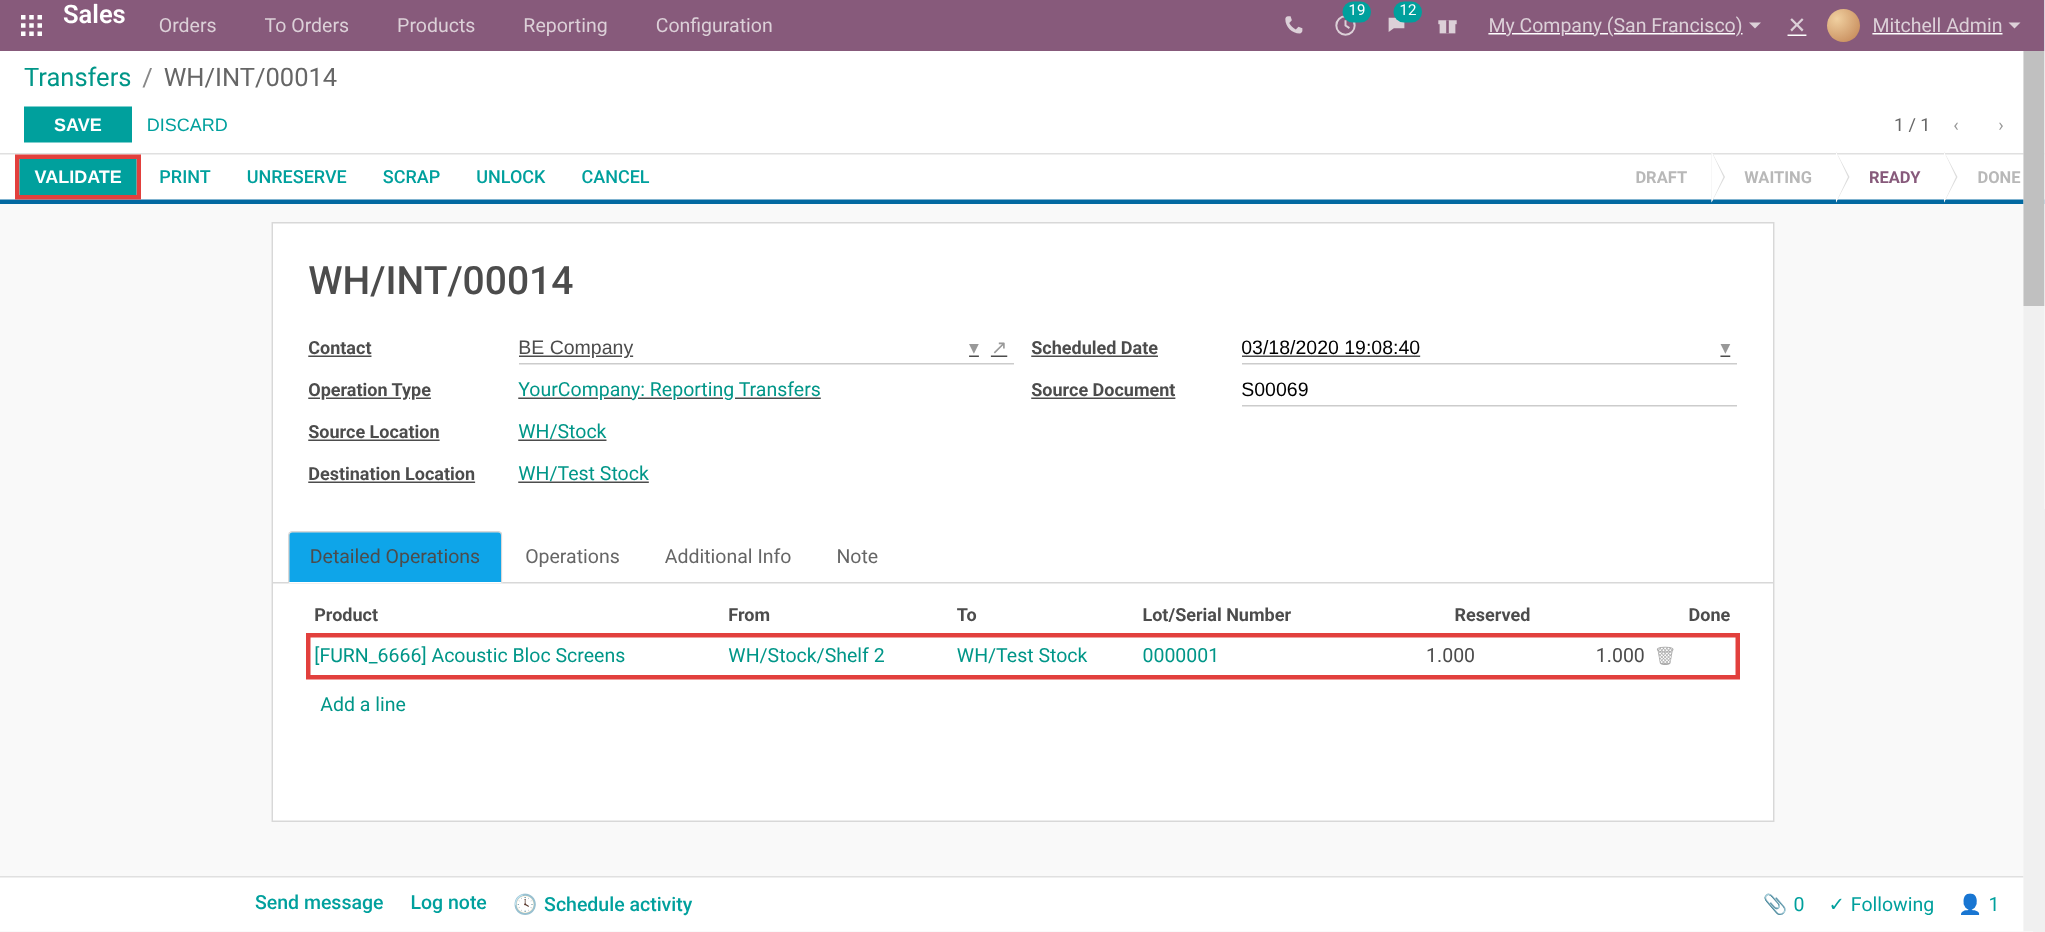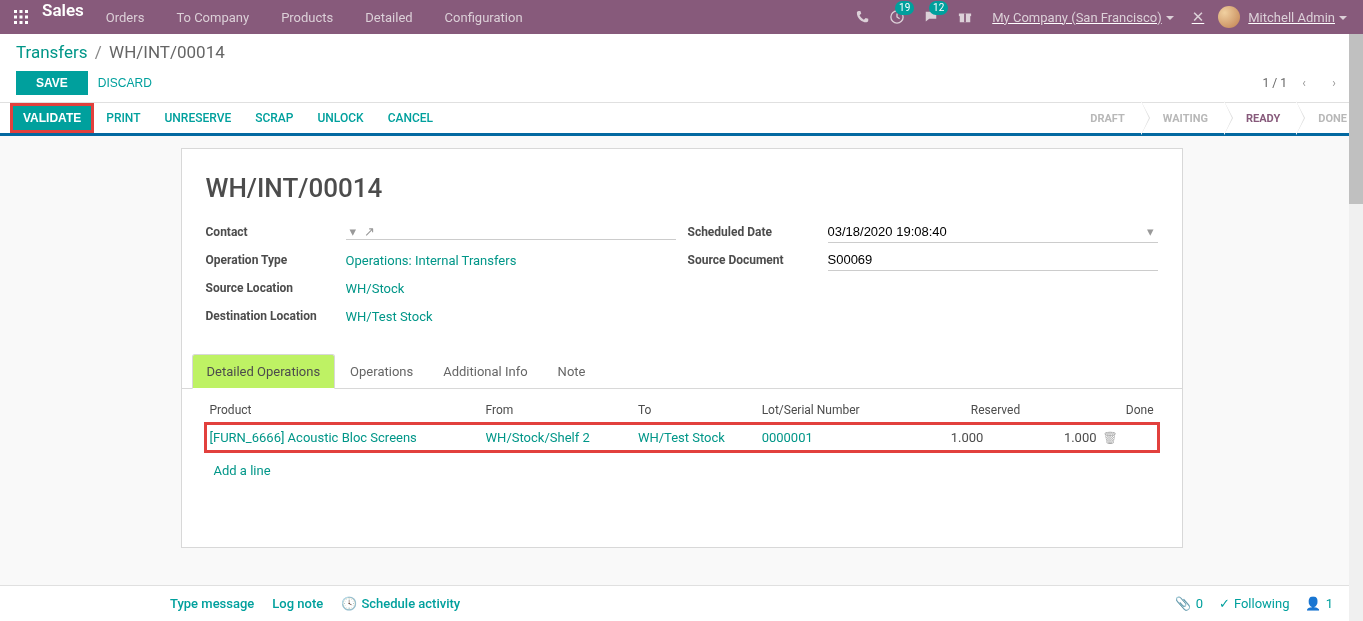--- a/index.html
+++ b/index.html
@@ -44,43 +44,43 @@
 .step { position: relative; padding: 0 16px 0 22px; height: 34px; display: flex; align-items: center; font-size: 11px; font-weight: 700; color: #b8b8b8; }
 .step.active { color: #875a7b; }
 .step::after { content: ''; position: absolute; right: -8px; top: 0; width: 0; height: 0; border-top: 17px solid transparent; border-bottom: 17px solid transparent; border-left: 8px solid #fff; z-index: 2; }
 .step::before { content: ''; position: absolute; right: -9px; top: 0; width: 0; height: 0; border-top: 17px solid transparent; border-bottom: 17px solid transparent; border-left: 9px solid #ddd; z-index: 1; }
 .step:last-child::after, .step:last-child::before { display: none; }
 
 
 .sheet-wrap { display: flex; justify-content: center; padding-top: 12px; }
 .sheet { background: #fff; border: 1px solid #d8d8d8; width: 1002px; min-height: 400px; padding: 24px; }
 .sheet h1 { font-size: 26px; font-weight: 500; color: #4c4c4c; margin-bottom: 18px; }
-.form-grid { display: flex; gap: 12px; margin-bottom: 20px; }
+.form-grid { display: flex; gap: 12px; margin-bottom: 20px; text-decoration: underline; }
 .form-col { flex: 1; }
 .form-line { display: flex; align-items: center; margin-bottom: 6px; min-height: 22px; }
 .form-label { width: 140px; font-weight: 700; font-size: 12px; color: #4c4c4c; }
 .form-val { flex: 1; font-size: 13px; }
 .form-val.link { color: #009688; cursor: pointer; }
 .m2o { display: flex; align-items: center; border-bottom: 1px solid #ccc; flex: 1; }
 .m2o input { border: none; outline: none; flex: 1; font-size: 13px; color: #4c4c4c; padding: 3px 0; background: transparent; }
 .m2o-caret { color: #999; padding: 0 4px; cursor: pointer; }
 .m2o-ext { color: #999; padding: 0 4px; cursor: pointer; }
 .datetime { border-bottom: 1px solid #ccc; display: flex; align-items: center; flex: 1; }
 .datetime input { border: none; outline: none; flex: 1; font-size: 13px; padding: 3px 0; background: transparent; }
 .src-doc { border-bottom: 1px solid #ccc; flex: 1; }
 .src-doc input { border: none; outline: none; width: 100%; font-size: 13px; padding: 3px 0; background: transparent; }
 
 
 .tabs { display: flex; border-bottom: 1px solid #d8d8d8; margin-left: -24px; margin-right: -24px; padding-left: 10px; }
 .tab { padding: 9px 14px; font-size: 13px; color: #666; cursor: pointer; border: 1px solid transparent; position: relative; top: 1px; }
-.tab.active { border: 1px solid #d8d8d8; border-bottom: 1px solid #fff; background: #bef264; color: #4c4c4c; border-radius: 3px 3px 0 0; }
+.tab.active { border: 1px solid #d8d8d8; border-bottom: 1px solid #fff; background: #0ea5e9; color: #4c4c4c; border-radius: 3px 3px 0 0; }
 
 
 .tbl { width: 100%; margin-top: 8px; border-collapse: collapse; }
-.tbl th { text-align: left; font-weight: 400; font-size: 12px; color: #4c4c4c; padding: 6px 4px; border-bottom: 1px solid #d8d8d8; }
+.tbl th { text-align: left; font-weight: 700; font-size: 12px; color: #4c4c4c; padding: 6px 4px; border-bottom: 1px solid #d8d8d8; }
 .tbl th.num { text-align: right; }
 .tbl td { padding: 6px 4px; font-size: 13px; }
 .tbl td.link { color: #009688; cursor: pointer; }
 .tbl td.num { text-align: center; color: #4c4c4c; }
 .row-highlight { outline: 3px solid #e2403d; outline-offset: -1px; }
 .trash { color: #aaa; cursor: pointer; margin-left: 6px; font-size: 12px; }
 .add-line { color: #009688; cursor: pointer; padding: 6px 4px; font-size: 13px; display: inline-block; }
 
 
 .chatter { background: #fff; border-top: 1px solid #e0e0e0; display: flex; align-items: center; padding: 10px 16px; position: absolute; bottom: 0; left: 0; right: 14px; }
@@ -106,23 +106,23 @@
         <rect x="5.5" y="5.5" width="3" height="3"></rect>
         <rect x="11" y="5.5" width="3" height="3"></rect>
         <rect x="0" y="11" width="3" height="3"></rect>
         <rect x="5.5" y="11" width="3" height="3"></rect>
         <rect x="11" y="11" width="3" height="3"></rect>
       </svg>
   </div>
   <div class="brand">Sales</div>
   <div class="nav-menu">
     <div class="nav-item">Orders</div>
-    <div class="nav-item">To Company</div>
+    <div class="nav-item">To Orders</div>
     <div class="nav-item">Products</div>
-    <div class="nav-item">Detailed</div>
+    <div class="nav-item">Reporting</div>
     <div class="nav-item">Configuration</div>
   </div>
   <div class="nav-right">
     <div class="nav-icon">
       <svg viewBox="0 0 16 16">
           <path d="M3 1c-1 0-2 1-2 2 0 6 5 11 11 11 1 0 2-1 2-2v-2l-3-1-2 2c-2-1-4-3-5-5l2-2-1-3H3z"></path>
         </svg>
     </div>
     <div class="nav-icon">
       <svg viewBox="0 0 16 16">
@@ -186,27 +186,28 @@
 
 <div class="sheet-wrap">
   <div class="sheet">
     <h1>WH/INT/00014</h1>
 
     <div class="form-grid">
       <div class="form-col">
         <div class="form-line">
           <div class="form-label">Contact</div>
           <div class="m2o">
+            <input value="BE Company" style="">
             <span class="m2o-caret">▾</span>
             <span class="m2o-ext">↗</span>
           </div>
         </div>
         <div class="form-line">
           <div class="form-label">Operation Type</div>
-          <div class="form-val link">Operations: Internal Transfers</div>
+          <div class="form-val link">YourCompany: Reporting Transfers</div>
         </div>
         <div class="form-line">
           <div class="form-label">Source Location</div>
           <div class="form-val link">WH/Stock</div>
         </div>
         <div class="form-line">
           <div class="form-label">Destination Location</div>
           <div class="form-val link">WH/Test Stock</div>
         </div>
       </div>
@@ -257,21 +258,21 @@
         <tr>
           <td colspan="6"><span class="add-line">Add a line</span></td>
         </tr>
       </tbody>
     </table>
   </div>
 </div>
 
 <div class="chatter">
   <div class="chatter-left">
-    <span class="chatter-link">Type message</span>
+    <span class="chatter-link">Send message</span>
     <span class="chatter-link">Log note</span>
     <span class="chatter-link"><span style="margin-right:4px">🕓</span><span>Schedule activity</span></span>
   </div>
   <div class="chatter-right">
     <span class="chat-item">
         <span>📎</span>
         <span>0</span>
       </span>
     <span class="chat-item">
         <span>✓</span>

